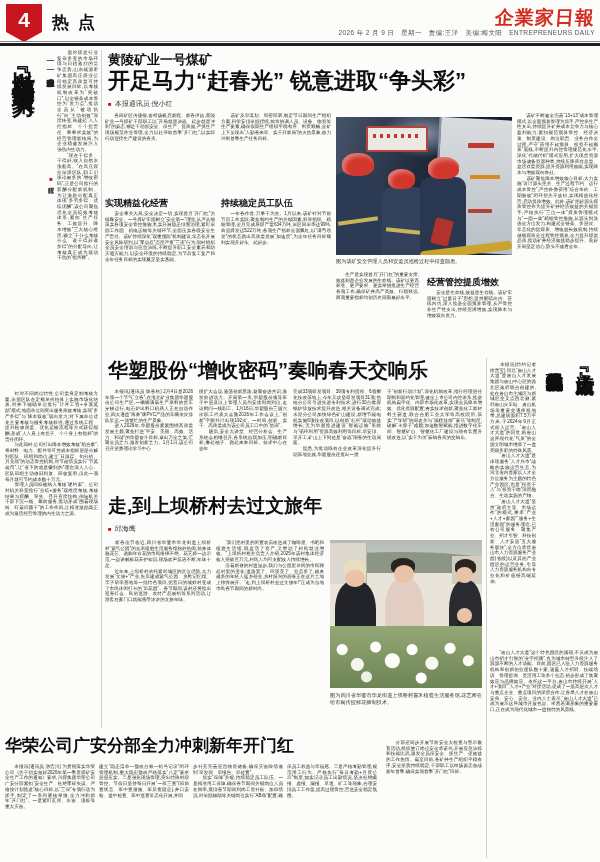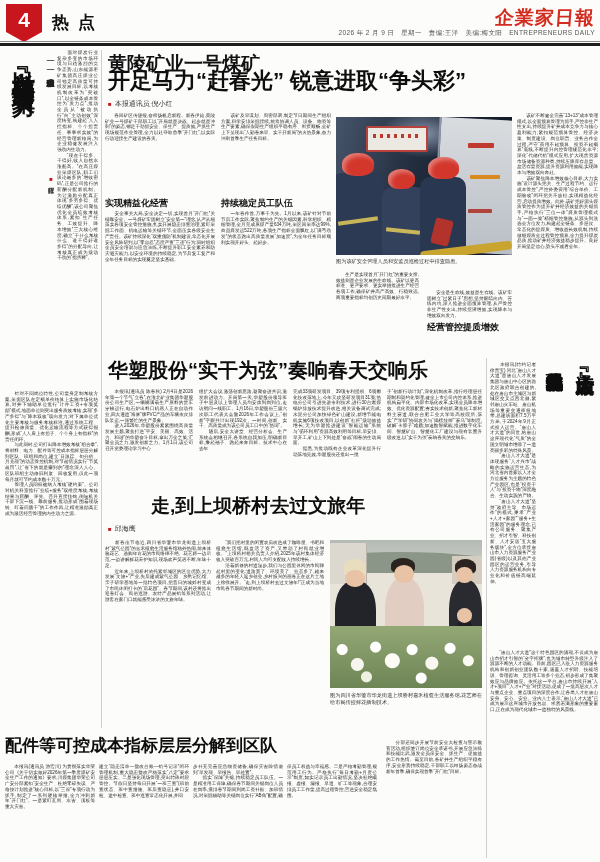--- a/index.html
+++ b/index.html
@@ -22,25 +22,25 @@
   
   .body-text{font-size:4.6px;line-height:5.7px;color:#2a2a2a;text-align:justify;
              overflow:hidden;white-space:pre-line;}
   .subhead{font-size:9px;font-weight:bold;color:#111;}
   .byline{font-size:7px;color:#333;}
   .red-sq{color:#c8161e;font-size:6px;margin-right:3px;}
   .caption{font-size:5.2px;line-height:7px;color:#333;text-align:justify;overflow:hidden;
            font-family:"Liberation Serif","DejaVu Serif",serif;}
   .vert{writing-mode:vertical-rl;text-orientation:upright;}
   
-  .kicker{left:108px;top:51px;font-size:19px;font-weight:bold;color:#111;}
+  .kicker{left:108px;top:51px;font-size:13px;font-weight:bold;color:#111;}
   .headline-main{left:108px;top:66px;width:492px;font-size:22px;font-weight:bold;color:#0e0e0e;
                  white-space:nowrap;letter-spacing:0px;}
   .headline-huasu{left:108px;top:357px;font-size:20px;font-weight:bold;color:#0e0e0e;white-space:nowrap;}
-  .headline-wenlv{left:108px;top:493px;font-size:19px;font-weight:bold;color:#0e0e0e;white-space:nowrap;margin-left:43px;}
+  .headline-wenlv{left:108px;top:493px;font-size:19px;font-weight:bold;color:#0e0e0e;white-space:nowrap;}
   .headline-huarong{left:5px;top:734px;font-size:17px;font-weight:bold;color:#0e0e0e;white-space:nowrap;}
   .sidebar-headline{left:4px;top:52px;height:338px;width:36px;font-size:23px;font-weight:bold;
                     color:#0e0e0e;letter-spacing:2px;}
   .sidebar-subtitle{left:42px;top:55px;height:115px;width:13px;font-size:7.5px;font-weight:bold;color:#222;}
   .sidebar-byline{left:42px;top:176px;height:50px;width:13px;font-size:6.5px;color:#333;}
   .tangshan-h1{left:569px;top:360px;height:205px;width:29px;font-size:19px;font-weight:bold;color:#0e0e0e;}
   .tangshan-h2{left:540px;top:360px;height:290px;width:26px;font-size:17px;font-weight:bold;color:#0e0e0e;}
   
   .photo1{left:336px;top:117px;width:176px;height:138px;overflow:hidden;
           background:linear-gradient(105deg,#46546a 0%,#202b3c 45%,#0d1420 100%);}
@@ -144,28 +144,28 @@
       <div class="miner-body" style="left:84px;top:60px;width:46px;height:80px;background:#2a3750;"></div>
       <div class="helmet" style="left:6px;top:36px;width:32px;height:23px;"></div>
       <div class="helmet" style="left:52px;top:52px;width:27px;height:20px;"></div>
       <div class="helmet" style="left:92px;top:40px;width:31px;height:22px;"></div>
       <div class="p1-pipe-r"></div>
       <div class="p1-pipe-y"></div>
     </div>
     <div class="abs caption" style="left:336px;top:258px;width:176px;height:11px;">图为该矿安全管理人员和安监员巡检过程中排查隐患。</div>
 
     <div class="abs body-text" style="left:336px;top:272px;width:83px;height:80px;">　　生产是实现首月“开门红”的重要支撑,效益则是企业发展的生命线。该矿以更高标准、更严要求、更实举措推进生产经营各项工作,确保矿井高产高效、行稳致远,两项重要指标均创历史同期最好水平。</div>
-    <div class="abs subhead" style="left:427px;top:276px;width:85px;margin-top:45px;">经营管控提质增效</div>
+    <div class="abs subhead" style="left:427px;top:276px;width:85px;">经营管控提质增效</div>
     <div class="abs body-text" style="left:427px;top:290px;width:85px;height:62px;">　　安全是生命线,效益是生存线。该矿牢固树立“过紧日子”思想,坚持眼睛向内、苦练内功,深入推进全面预算管理,从严管控非生产性支出,持续挖潜增效,实现降本与增效双向发力。</div>
     <div class="abs body-text" style="left:517px;top:113px;width:81px;height:239px;">　　该矿不断健全完善“13+13”成本管理模式,以全面预算管理为抓手,严控非生产性支出,持续提升矿井成本竞争力与核心盈利能力;紧扣规范预算管控、经济决策、制度建设、岗位职责、业务合作全过程,严守“费用不超预算、投资不超概算”底线,不断提升内控管理规范化水平;深化“代储代销”模式应用,扩大现货资源市场储备资源种类,持续压降库存总量、盘活存量资源,提升资源利用效能,实现降本与增效双向奔赴。
 　　该矿聚焦降本增效核心目标,大力实施“设计源头把关、生产过程节约、运行成本管控”,严控外委费用“综合单价、工期验收”闭环把关不放松,实现精益化经营,启动提质增效。此外,该矿把好源头煤质管控作为提升矿井经济效益的关键抓手,严格执行“三位一体”煤质管理模式与“一面一策”精细管控措施,从源头到洗选全方位发力,构建起全链条、多层次、常态化的提煤质、增收益长效机制,持续做细煤质全过程管控预算,全力提升煤炭品质,推动矿井经济效益稳步提升。良好开局坚定信心,势头不减看全年。</div>
   </div>
 
   <div>
-    <div class="abs headline-huasu">华塑股份“实干为弦”奏响春天交响乐</div>
+    <div class="abs headline-huasu">华塑股份“增收密码”奏响春天交响乐</div>
     <div class="abs body-text" style="left:105px;top:389px;width:88px;height:101px;">　　本报讯(通讯员 陈春秋) 2月4日是2026年第一个节气“立春”,在淮北矿业集团华塑股份公司生产区,一辆辆满载生产原料的货车穿梭运行,电石炉出料口机器人正在自动作业,四大通道“海豚”牌PVC产品的车辆依次排队装运,一派繁忙的生产景象。
 　　进入2026年,华塑股份紧紧围绕高质量发展主题,聚焦打造“平安、美丽、高效、活力、和谐”的华塑奋斗目标,拿出万全之策,汇聚全员之力,激发创新之力。1月1日,该公司召开党委理论学习中心</div>
     <div class="abs body-text" style="left:199px;top:389px;width:88px;height:101px;">组扩大会议,激荡创新思路,凝聚奋进共识,激发前进动力。开局第一天,华塑股份领导班子中层及以上管理人员均安康到岗到位,走访慰问一线职工。1月16日,华塑股份三届六次职工代表大会暨2026年工作会议上,“创新”字眼共计出现192次。一时间,创新、实干、高质量成为该公司员工口中的“热词”。
 　　随后,安全大讲堂、经营分析会、生产系统会相继召开,各系统自我加压,明确新目标,撸起袖子、跑起来奔目标。技术中心在去年</div>
     <div class="abs body-text" style="left:293px;top:389px;width:88px;height:101px;">完成33项研发项目、39项专利授权、6项孵化技改落地上,今年又攻坚研发项目31项;热电分公司引进先进专利技术,进行30台燃煤锅炉排放技术提升改造,相关设备调试完成;水泥分公司加快绿色矿山建设,新增节能电机实施6项技改项目,以创新“杠杆”撬动效益增长;无为华塑推进建设“智能运输”系统与“循环利用”资源高效利用等目标,早安排、早开工,矿山上下到处是“奋战”闹春的生动局面。
 　　据悉,为推动既有企业改革深化提升行动落地见效,华塑股份还推出一揽</div>
     <div class="abs body-text" style="left:387px;top:389px;width:95px;height:101px;">子“创新行动计划”,深化机制改革,推行经理层任期制和契约化管理,健全上市公司内控体系,推进机构扁平化、内部市场化改革,实现全员降本增效、优化资源配置;夯实技术创新,聚焦化工新材料主赛道,联合合肥工业大学等高校院所,落实“产学研”协同攻关与“揭榜挂帅”“赛马”等制度,破解“卡脖子”难题;加速数智赋能,推进数字化车间、智慧矿山、智慧化工厂建设与现有装置升级改造,以“实干为弦”奏响春天的交响乐。</div>
   </div>
 
   <div>
@@ -200,21 +200,21 @@
       <div class="p2-hair" style="right:4%;top:13%;width:14%;height:10%;"></div>
       <div class="p2-head" style="right:6%;top:18%;width:11%;height:11%;"></div>
       <div class="p2-fig" style="right:5%;top:54%;width:13%;height:22%;background:#1e1f24;"></div>
       <div class="p2-head" style="right:6.5%;top:46%;width:10%;height:10%;"></div>
       <div class="p2-flowers"></div>
     </div>
     <div class="abs caption" style="left:330px;top:692px;width:152px;height:16px;">图为四川省华蓥市华龙街道上坝桥村嘉禾植愈生活服务馆,花艺师在给市民传授鲜花插制技术。</div>
   </div>
 
   <div>
-    <div class="abs headline-huarong">配件等可控成本指标层层分解到区队</div>
+    <div class="abs headline-huarong">华荣公司广安分部全力冲刺新年开门红</div>
     <div class="abs body-text" style="left:5px;top:764px;width:90px;height:94px;">　　本报讯(通讯员 游宏川) 为贯彻落实华荣公司《关于切实做好2026年第一季度煤矿安全生产工作的通知》要求,川煤集团华荣公司广安分部紧扣“安全生产、杜绝零碎失误、严格按计划推进”核心目标,以“三保”专项行动为抓手,制定了一系列硬核举措,全力冲刺新年“开门红”。一是紧盯瓦斯、水害、顶板等重大灾害,</div>
     <div class="abs body-text" style="left:99px;top:764px;width:90px;height:94px;">建立“隐患清单—整改台账—销号记录”闭环管理机制,重大隐患整改严格落实“八定”要求层层压实。二是强化现场管理,突出特殊时段管控。节假日坚持每日开展“一班三查”(班前查状态、班中查措施、班后查隐患),井口安检、途中检查、班中巡查常态化开展,并同</div>
     <div class="abs body-text" style="left:193px;top:764px;width:90px;height:94px;">步补充完善应急物资储备,确保灾害险情做到“早发现、早报告、早处置”。
 　　抓实“保障”关键,持续稳定员工队伍。一是精准用工保障,确保春节期间关键岗位人员在岗率,摸排春节期间到岗工资补贴、加班情况,对采掘辅助等关键岗位实行“AB角”配置,确</div>
     <div class="abs body-text" style="left:287px;top:764px;width:90px;height:94px;">保员工权益与幸福感。二是严格考勤管理,规范用工行为。严格执行“每日考勤+月度公示”制度,如实记录员工出勤情况,坚决杜绝瞒报、虚报、漏报、早退、旷工等现象,合理安排员工工作量,提高过程管控,营造安全稳定氛围。</div>
     <div class="abs body-text" style="left:386px;top:740px;width:96px;height:118px;">　　分部还同步开展节前安全大检查与警示教育活动,组织签订岗位安全承诺书,开展应急演练和技能比武,激发全员保安全、抓生产、促效益的工作热情。截至目前,各矿井生产组织平稳有序,安全形势持续稳定,干部职工以昂扬姿态奋战新年首季,确保实现首季“开门红”目标。</div>
   </div>
 
 </div>
 

